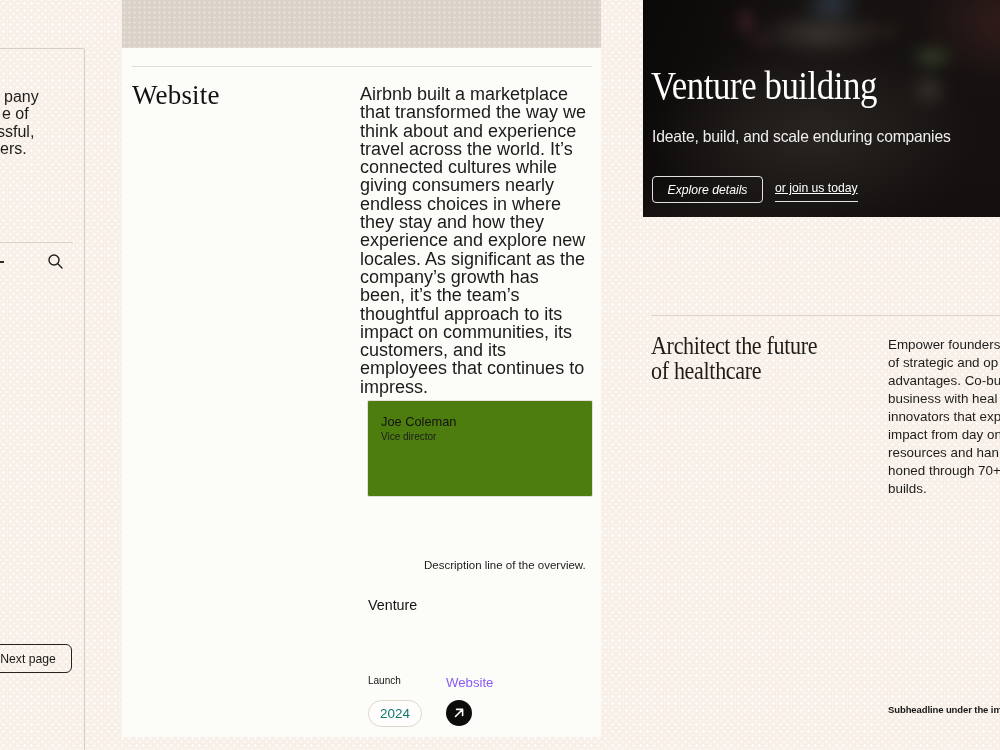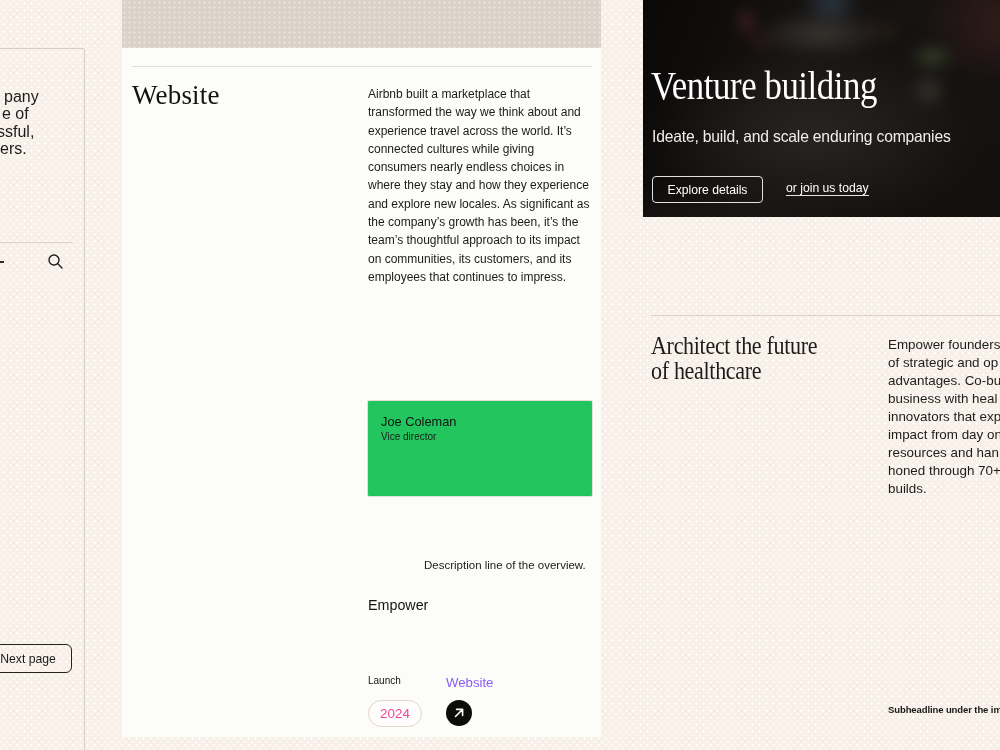--- a/index.html
+++ b/index.html
@@ -28,30 +28,30 @@
   .frag-dash{left:0;top:261px;width:4px;height:2px;background:#2e2c29;}
   .next-page{left:-16px;top:644px;width:86px;height:27px;border:1px solid #26231f;border-radius:6px;
     display:flex;align-items:center;justify-content:center;font-size:12.2px;color:#17171 5;cursor:pointer;}
 
   
   .company-panel{left:122px;top:0;width:479px;height:737px;background:#fcfcf9;}
   .top-strip{left:0;top:0;width:479px;height:48px;background:#dad2c8;
     background-image:radial-gradient(rgba(255,255,255,.28) 1px, rgba(255,255,255,0) 1.3px);background-size:5px 5px;}
   .mid-divider{left:10px;top:66px;width:460px;border-top:1px solid #e1dcd4;}
   .company-title{left:10px;top:80px;font-family:"Liberation Serif",serif;font-size:27px;color:#121210;letter-spacing:.2px;}
-  .company-desc{left:246px;top:85px;width:228px;font-size:12px;line-height:18.3px;color:#1b1b19;}
-  .person-card{left:245px;top:400px;width:224px;height:95px;background:#22c55e;border:1px solid #e4dfd8;border-radius:2px;}
+  .company-desc{left:238px;top:85px;width:228px;font-size:18px;line-height:18.3px;color:#1b1b19;}
+  .person-card{left:245px;top:400px;width:224px;height:95px;background:#4d7c0f;border:1px solid #e4dfd8;border-radius:2px;}
   .person-name{left:13px;top:13px;font-size:12.8px;color:#131311;}
   .person-role{left:13px;top:30px;font-size:10px;color:#1d1d1b;}
   .overview-line{left:262px;top:559px;font-size:11.5px;color:#21211f;margin-left:40px;}
   .category-label{left:246px;top:597px;font-size:14.3px;color:#141412;}
   .launch-label{left:246px;top:675px;font-size:10px;color:#141412;}
   .website-label{left:324px;top:675px;font-size:13.2px;color:#8b5cf6;}
   .year-pill{left:246px;top:700px;width:52px;height:25px;border:1px solid #ddd6cc;border-radius:14px;background:#fffefd;
-    display:flex;align-items:center;justify-content:center;font-size:13.4px;color:#ec4899;}
+    display:flex;align-items:center;justify-content:center;font-size:13.4px;color:#0f766e;}
   .website-btn{left:324px;top:700px;width:26px;height:26px;border-radius:50%;background:#0c0c0b;
     display:flex;align-items:center;justify-content:center;cursor:pointer;}
 
   
   .hero{left:643px;top:0;width:357px;height:217px;overflow:hidden;background:#1a1615;color:#fff;}
   .hero-photo{position:absolute;inset:-16px;filter:blur(7px);
     background-color:#1a1615;
     background-image:
       radial-gradient(circle 7px at 263px 47px, rgba(160,140,60,.85), rgba(0,0,0,0) 70%),
       radial-gradient(circle 8px at 248px 43px, rgba(150,60,70,.7), rgba(0,0,0,0) 70%),
@@ -64,23 +64,23 @@
       radial-gradient(ellipse 125px 85px at 381px 40px, rgba(80,42,40,.8), rgba(0,0,0,0) 72%),
       radial-gradient(ellipse 235px 135px at 48% 62%, rgba(98,91,82,.5), rgba(0,0,0,0) 70%),
       radial-gradient(ellipse 210px 105px at 20% 108%, rgba(72,66,60,.5), rgba(0,0,0,0) 70%),
       linear-gradient(115deg, rgba(8,6,6,.92) 0%, rgba(8,6,6,.55) 18%, rgba(26,22,20,.2) 38%, rgba(30,26,23,.3) 100%);}
   .hero-shade{position:absolute;inset:0;background:linear-gradient(180deg,rgba(10,8,7,.30),rgba(10,8,7,.48));}
   .hero-title{left:8px;top:62px;font-family:"Liberation Serif",serif;font-size:40px;color:#ffffff;
     white-space:nowrap;transform:scaleX(.87);transform-origin:left top;letter-spacing:-.5px;}
   .hero-sub{left:9px;top:127px;font-size:16.5px;color:#f0eeec;letter-spacing:-.2px;white-space:nowrap;
     transform:scaleX(.95);transform-origin:left top;}
   .hero-cta{left:9px;top:176px;width:109px;height:25px;border:1px solid rgba(255,255,255,.88);border-radius:4px;
-    display:flex;align-items:center;justify-content:center;font-size:12.2px;color:#ffffff;cursor:pointer;}
-  .hero-link{left:143px;top:181px;font-size:12.2px;color:#ffffff;padding-bottom:0;
-    border-bottom:1px solid rgba(255,255,255,.88);cursor:pointer;white-space:nowrap;}
+    display:flex;align-items:center;justify-content:center;font-size:12.2px;color:#ffffff;cursor:pointer;font-style:italic;}
+  .hero-link{left:132px;top:181px;font-size:12.2px;color:#ffffff;padding-bottom:6px;
+    border-bottom:1px solid rgba(255,255,255,.88);cursor:pointer;white-space:nowrap;text-decoration:underline;}
 
   
   .section-divider{left:651px;top:315px;width:349px;border-top:1px solid #dcd2c6;}
   .arch-heading{left:651px;top:334px;font-family:"Liberation Serif",serif;font-size:26px;line-height:24.5px;
     color:#1e1b19;letter-spacing:-.4px;transform:scaleX(.85);transform-origin:left top;}
   .arch-heading div{white-space:nowrap;}
   .emp-para{left:888px;top:336px;font-size:13.4px;line-height:18px;color:#1d1d1b;}
   .emp-para div{white-space:nowrap;}
   .subheadline{left:888px;top:704px;font-size:9.5px;font-weight:700;letter-spacing:-.1px;color:#171715;white-space:nowrap;}
 </style>
@@ -117,21 +117,21 @@
 
     <div class="abs company-desc">Airbnb built a marketplace that transformed the way we think about and experience travel across the world. It’s connected cultures while giving consumers nearly endless choices in where they stay and how they experience and explore new locales. As significant as the company’s growth has been, it’s the team’s thoughtful approach to its impact on communities, its customers, and its employees that continues to impress.</div>
 
     <div class="abs person-card">
       <div class="abs person-name">Joe Coleman</div>
       <div class="abs person-role">Vice director</div>
     </div>
 
     <div class="abs overview-line">Description line of the overview.</div>
 
-    <div class="abs category-label">Empower</div>
+    <div class="abs category-label">Venture</div>
 
     <div class="abs launch-label">Launch</div>
 
     <div class="abs website-label">Website</div>
 
     <div class="abs year-pill">2024</div>
 
     <div class="abs website-btn">
       <span style="display:flex;">
         <svg width="26" height="26" viewBox="0 0 26 26">

